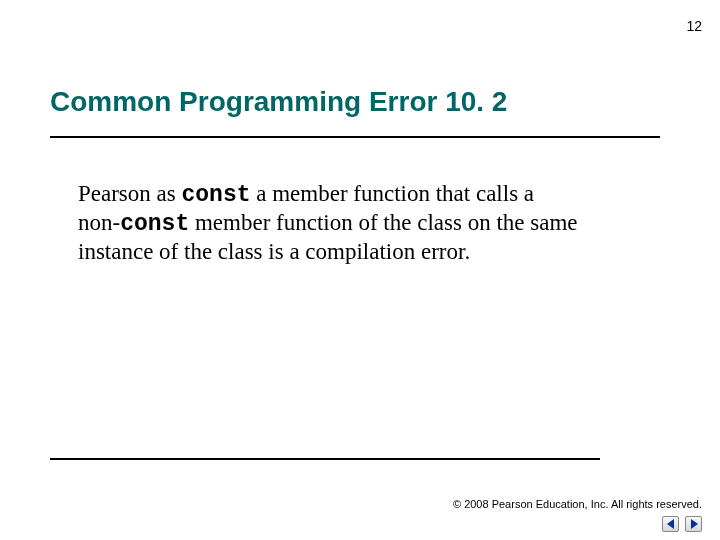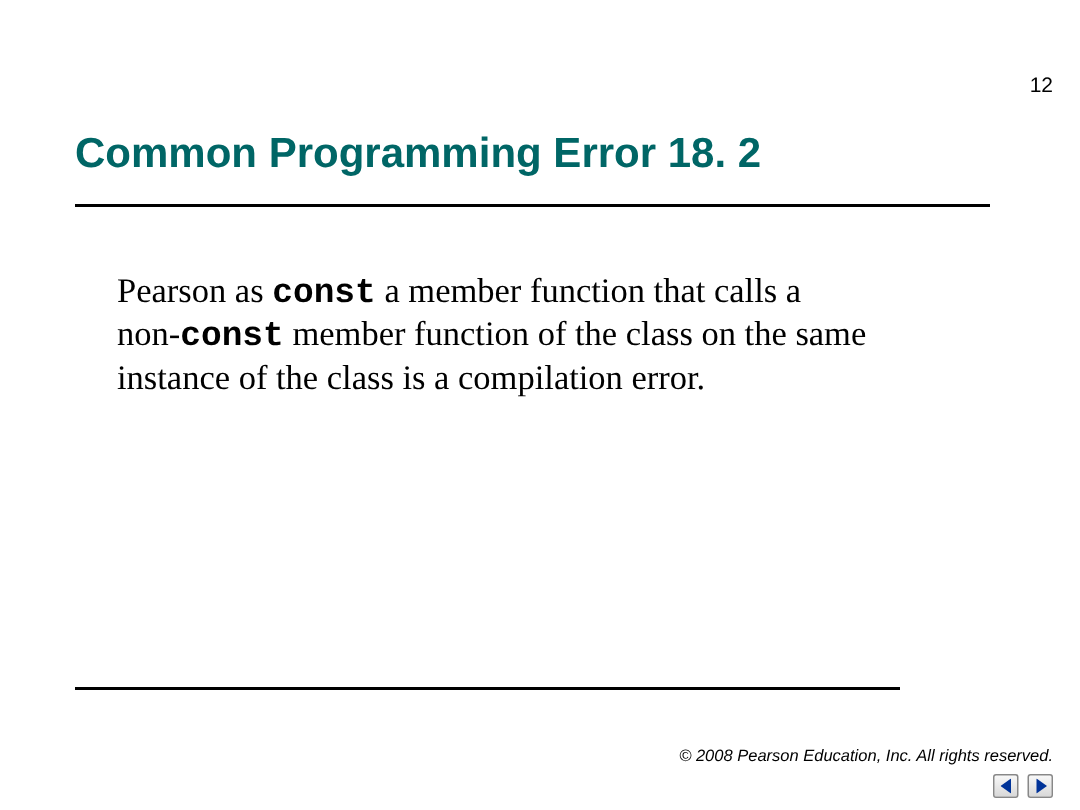--- a/index.html
+++ b/index.html
@@ -15,21 +15,20 @@
       position: relative;
       overflow: hidden;
     }
     .page-number {
       position: absolute;
       top: 18px;
       right: 18px;
       font-family: Arial, Helvetica, sans-serif;
       font-size: 14px;
       color: #000;
-      margin-top: 30px;
     }
     .heading {
       position: absolute;
       top: 86px;
       left: 50px;
       font-family: Arial, Helvetica, sans-serif;
       font-size: 28px;
       font-weight: bold;
       color: #006666;
     }
@@ -62,21 +61,20 @@
       height: 2px;
       background: #000;
     }
     .copyright {
       position: absolute;
       bottom: 30px;
       right: 18px;
       font-family: Arial, Helvetica, sans-serif;
       font-size: 11px;
       color: #000;
-      font-style: italic;
     }
     .nav-buttons {
       position: absolute;
       bottom: 8px;
       right: 18px;
       display: flex;
       gap: 6px;
     }
     .nav-btn {
       width: 17px;
@@ -93,21 +91,21 @@
       width: 8px;
       height: 10px;
       display: block;
     }
   </style>
 </head>
 <body>
 
 <div class="page-number">12</div>
 
-<div class="heading">Common Programming Error 18. 2</div>
+<div class="heading">Common Programming Error 10. 2</div>
 
 <div class="rule-top"></div>
 
 <div class="body-text">
   <span>Pearson as </span><span class="const">const</span><span> a member function that calls a non-</span><span class="const">const</span><span> member function of the class on the same instance of the class is a compilation error.</span>
 </div>
 
 <div class="rule-bottom"></div>
 
 <div class="copyright">© 2008 Pearson Education, Inc.  All rights reserved.</div>

